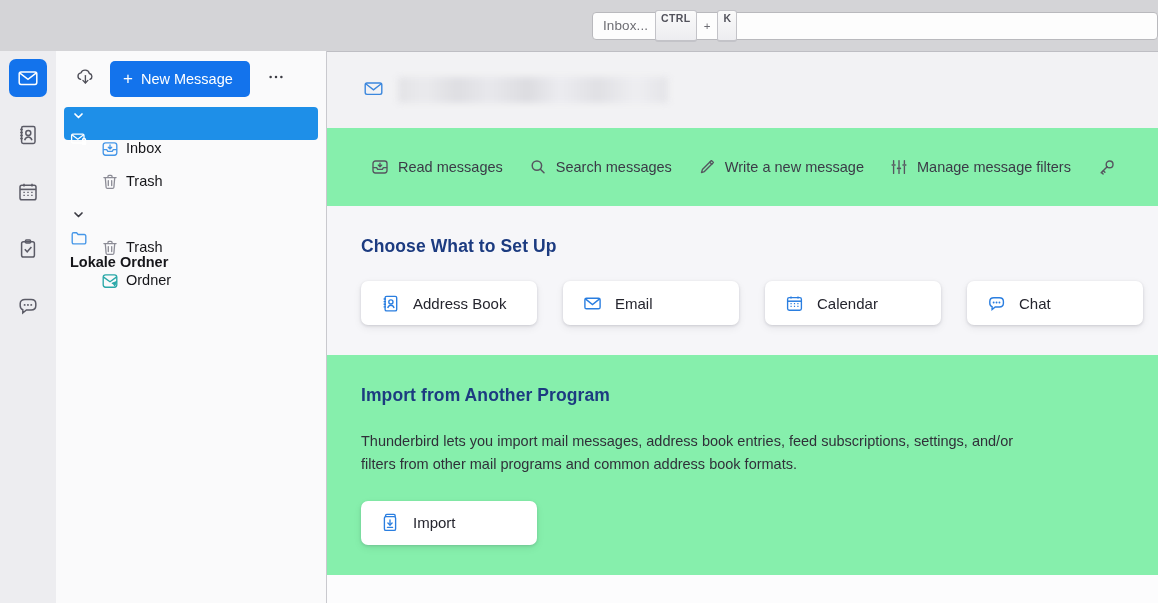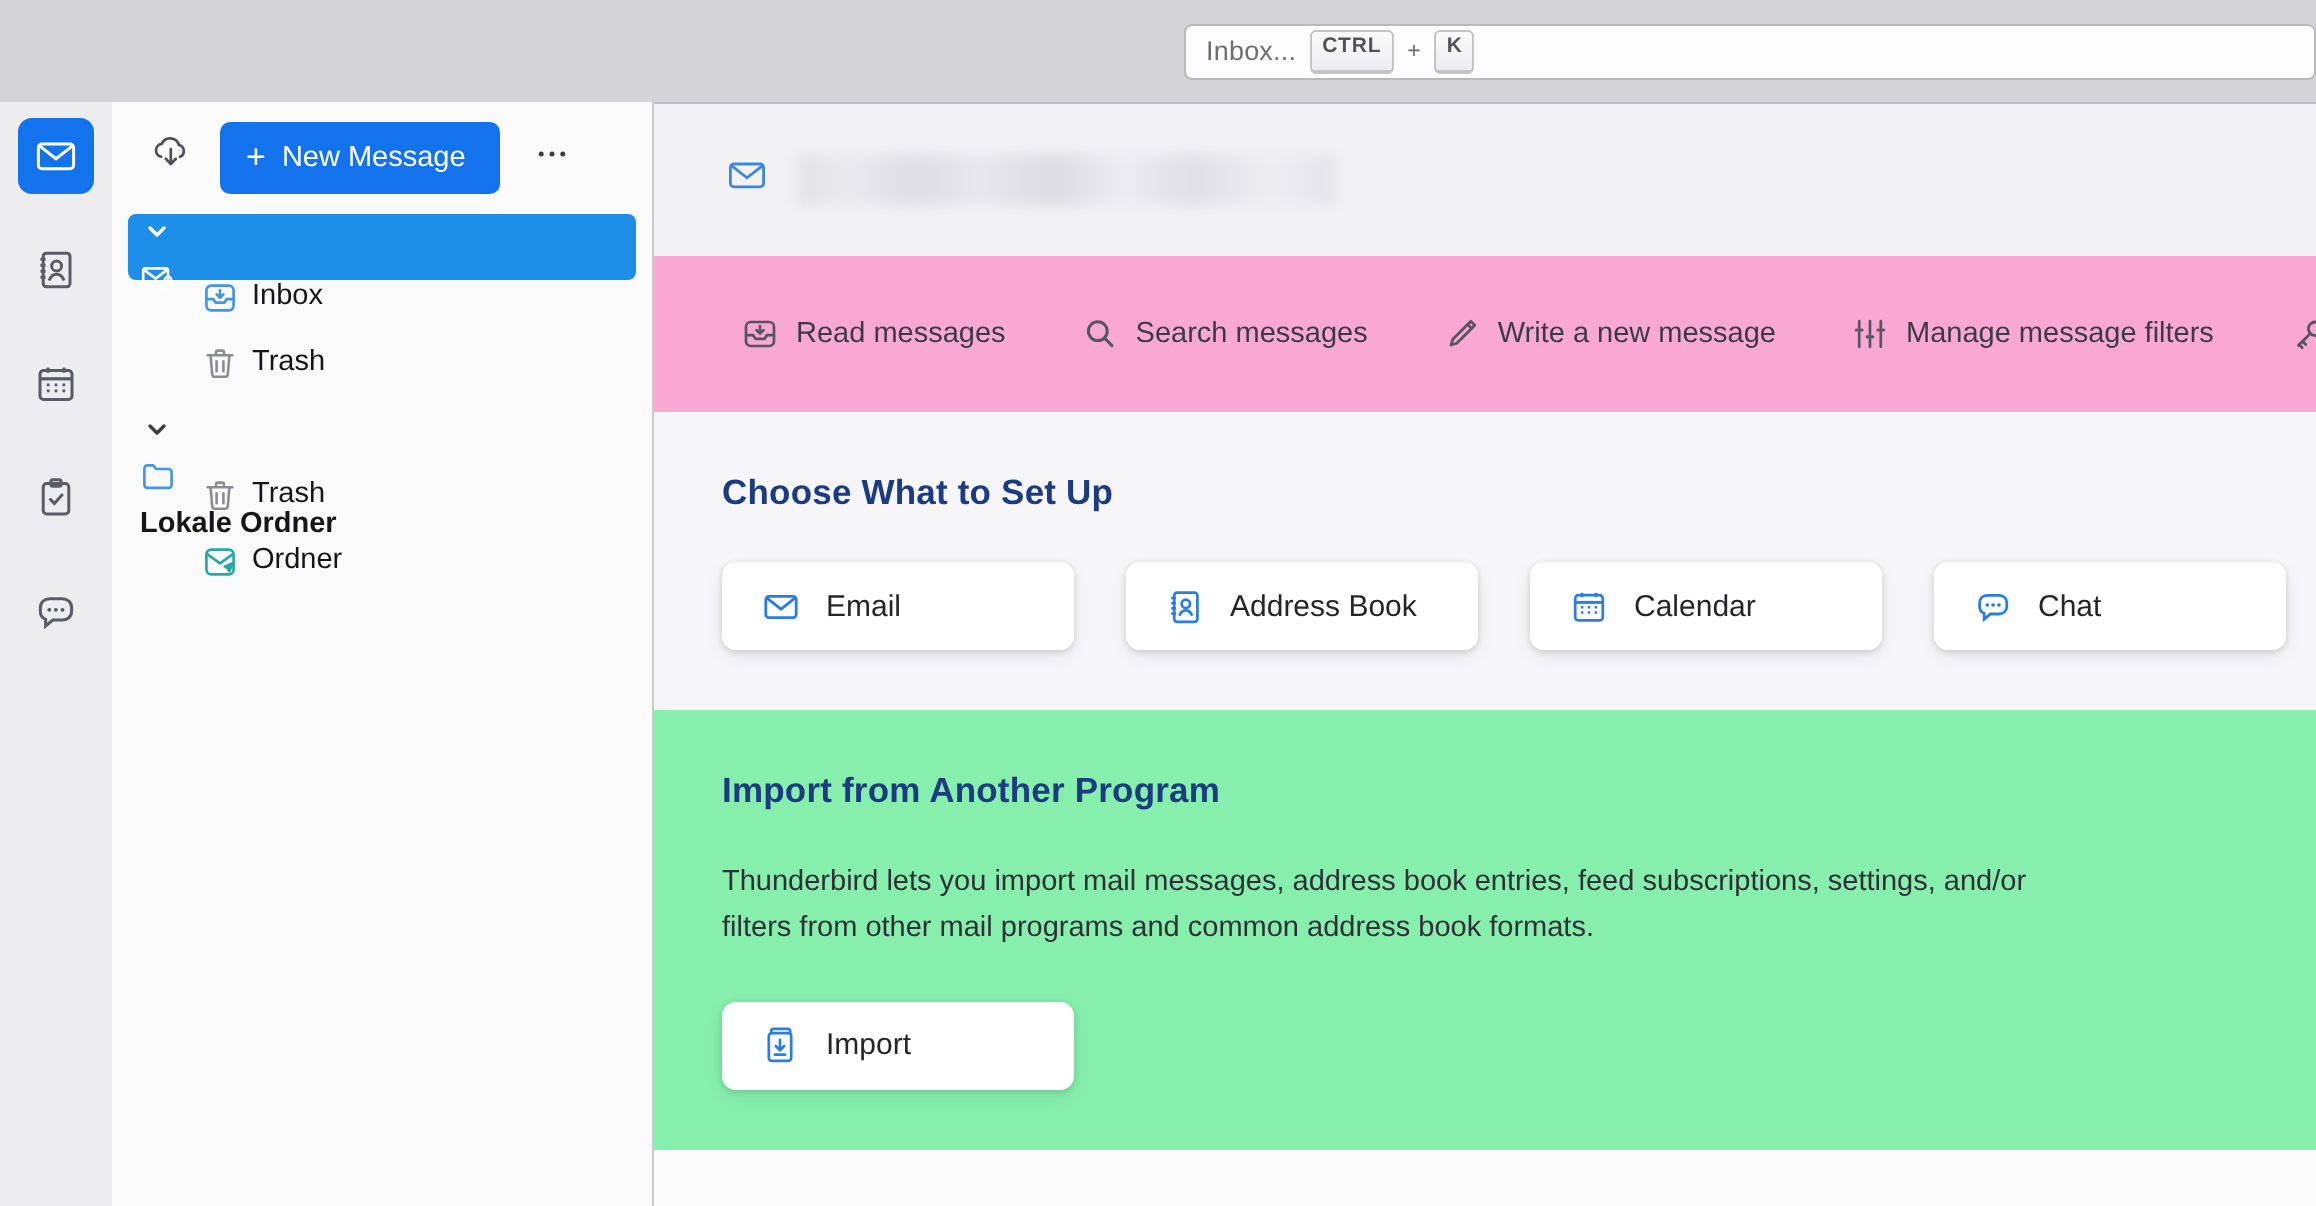--- a/index.html
+++ b/index.html
@@ -52,21 +52,21 @@
   }
   .kbd {
     display: inline-block;
     font-size: 10.5px;
     font-weight: 700;
     color: #53535c;
     background: linear-gradient(#fafafa,#ededf0);
     border: 1px solid #c3c3c8;
     border-bottom-width: 2px;
     border-radius: 3px;
-    padding: 1px 5px 6px 5px;
+    padding: 1px 5px 16px 5px;
     line-height: 12px;
     letter-spacing: .4px;
   }
   .kbd-plus { font-size: 11.5px; color: #6b6b72; }
 
   
   .body { display: flex; flex: 1 1 auto; min-height: 0; }
 
   
   .rail {
@@ -184,25 +184,25 @@
   .acct-header-redacted {
     width: 270px; height: 26px;
     border-radius: 2px;
     background: linear-gradient(90deg,
       #e3e3e6 0%, #eaeaed 10%, #dedee2 22%, #e8e8ec 34%,
       #dcdce0 48%, #ececf0 60%, #e0e0e4 74%, #eeeef1 88%, #e4e4e8 100%);
     filter: blur(3px);
   }
 
   .toolbar-section {
-    background: #f9a8d4;
+    background: #86efac;
     height: 78px;
     display: flex; align-items: center;
     padding-left: 34px;
-    gap: 12px;
+    gap: 0px;
   }
   .tool-link {
     display: flex; align-items: center;
     gap: 9px;
     font-size: 14.5px;
     color: #3b3b47;
     padding: 6px 16px 6px 10px;
     border-radius: 4px;
     white-space: nowrap;
     cursor: pointer;
@@ -496,38 +496,38 @@
         </div>
 
       </div>
 
       <section class="section alt">
         <h2 class="section-title">Choose What to Set Up</h2>
         <div class="card-row">
 
           <div class="card">
             <span class="ci">
-              <svg width="19" height="19" viewBox="0 0 19 19" fill="none" stroke="currentColor" stroke-width="1.4">
-                <rect x="1.9" y="4.2" width="15.2" height="10.6" rx="1.6"></rect>
-                <path d="M2.4 4.9L9.5 10.6 16.6 4.9"></path>
-              </svg>
-            </span>
-            <span>Email</span>
-          </div>
-
-          <div class="card">
-            <span class="ci">
               <svg width="19" height="19" viewBox="0 0 19 19" fill="none" stroke="currentColor" stroke-width="1.35">
                 <rect x="4.1" y="2.3" width="11.6" height="14.6" rx="1.5"></rect>
                 <circle cx="9.9" cy="7.9" r="2.1"></circle>
                 <path d="M6.7 13.9c.7-1.9 1.9-2.7 3.2-2.7s2.5.8 3.2 2.7"></path>
                 <path d="M2.6 5h2.4M2.6 7.6h2.4M2.6 10.2h2.4M2.6 12.8h2.4"></path>
               </svg>
             </span>
             <span>Address Book</span>
+          </div>
+
+          <div class="card">
+            <span class="ci">
+              <svg width="19" height="19" viewBox="0 0 19 19" fill="none" stroke="currentColor" stroke-width="1.4">
+                <rect x="1.9" y="4.2" width="15.2" height="10.6" rx="1.6"></rect>
+                <path d="M2.4 4.9L9.5 10.6 16.6 4.9"></path>
+              </svg>
+            </span>
+            <span>Email</span>
           </div>
 
           <div class="card">
             <span class="ci">
               <svg width="19" height="19" viewBox="0 0 19 19" fill="none" stroke="currentColor" stroke-width="1.35">
                 <rect x="2.6" y="3.6" width="13.8" height="12.6" rx="1.6"></rect>
                 <path d="M2.6 7.2h13.8" stroke-width="1.5"></path>
                 <path d="M6 2.4v2.2M13 2.4v2.2"></path>
                 <path d="M5.5 9.6h1.2M8.9 9.6h1.2M12.3 9.6h1.2M5.5 12.3h1.2M8.9 12.3h1.2M12.3 12.3h1.2" stroke-width="1.25"></path>
               </svg>

